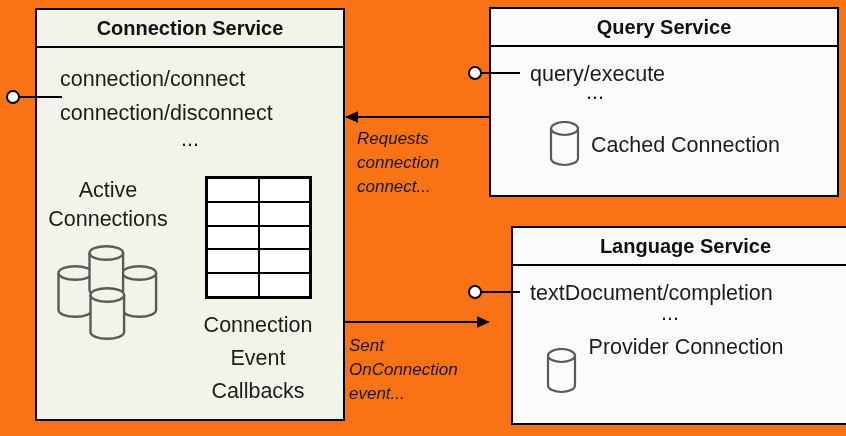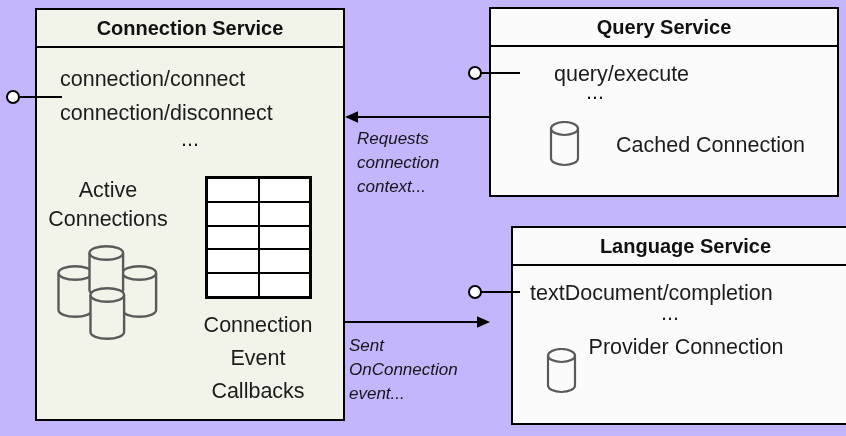--- a/index.html
+++ b/index.html
@@ -6,21 +6,21 @@
     --connection-box-fill:#f2f4ea;
     --service-box-fill:#fbfbfb;
     --box-border:#000000;
     --cylinder-stroke:#5a5a5a;
     --text-color:#1c1c1c;
   }
   html,body{margin:0;padding:0;background:#ffffff;}
   .stage{
     position:relative;width:846px;height:436px;overflow:hidden;
     font-family:"Liberation Sans", sans-serif;color:var(--text-color);
-    background:#c4b5fd;
+    background:#f97316;
   }
   .box{position:absolute;box-sizing:border-box;border:2px solid var(--box-border);}
   .box.conn{background:var(--connection-box-fill);}
   .box.svc{background:var(--service-box-fill);}
   .box-header{
     box-sizing:border-box;height:38px;line-height:36px;border-bottom:2px solid var(--box-border);
     text-align:center;font-weight:bold;font-size:20px;color:#111;
   }
   .t{position:absolute;font-size:21.5px;line-height:26px;white-space:nowrap;}
   .t.center{text-align:center;white-space:normal;}
@@ -95,44 +95,44 @@
     <div></div>
       <div></div>
   </div>
 
   <div class="t center" style="left:196px;top:309px;width:124px;line-height:33px;">
     <div>Connection</div>
     <div>Event</div>
     <div>Callbacks</div>
   </div>
 
-  <div class="t" style="left:554px;top:61px;">query/execute</div>
+  <div class="t" style="left:530px;top:61px;">query/execute</div>
   <div class="t center" style="left:530px;top:79px;width:130px;">...</div>
 
   <svg class="abs cyl-single" style="left:548px;top:121px;" width="33" height="46" viewBox="0 0 33 46">
     <path d="M3 7.5 V37.5 A13.5 6.5 0 0 0 30 37.5 V7.5"></path>
       <ellipse cx="16.5" cy="7.5" rx="13.5" ry="6.5"></ellipse>
   </svg>
-  <div class="t" style="left:591px;top:132px;margin-left:25px;">Cached Connection</div>
+  <div class="t" style="left:591px;top:132px;">Cached Connection</div>
 
   <div class="t" style="left:530px;top:280px;">textDocument/completion</div>
   <div class="t center" style="left:530px;top:300px;width:280px;">...</div>
 
   <svg class="abs cyl-single" style="left:545px;top:348px;" width="33" height="46" viewBox="0 0 33 46">
     <path d="M3 7.5 V37.5 A13.5 6.5 0 0 0 30 37.5 V7.5"></path>
       <ellipse cx="16.5" cy="7.5" rx="13.5" ry="6.5"></ellipse>
   </svg>
   <div class="t center" style="left:570px;top:333px;width:232px;line-height:29px;">
     <div>Provider Connection</div>
   </div>
 
   <div class="lbl" style="left:357px;top:127px;width:122px;">
     <div>Requests</div>
     <div>connection</div>
-    <div>context...</div>
+    <div>connect...</div>
   </div>
   <div class="lbl" style="left:349px;top:334px;width:128px;">
     <div>Sent</div>
     <div>OnConnection</div>
     <div>event...</div>
   </div>
 
   <svg class="overlay" width="846" height="436" viewBox="0 0 846 436">
     <g>
       <line x1="489" y1="117" x2="353" y2="117"></line>

